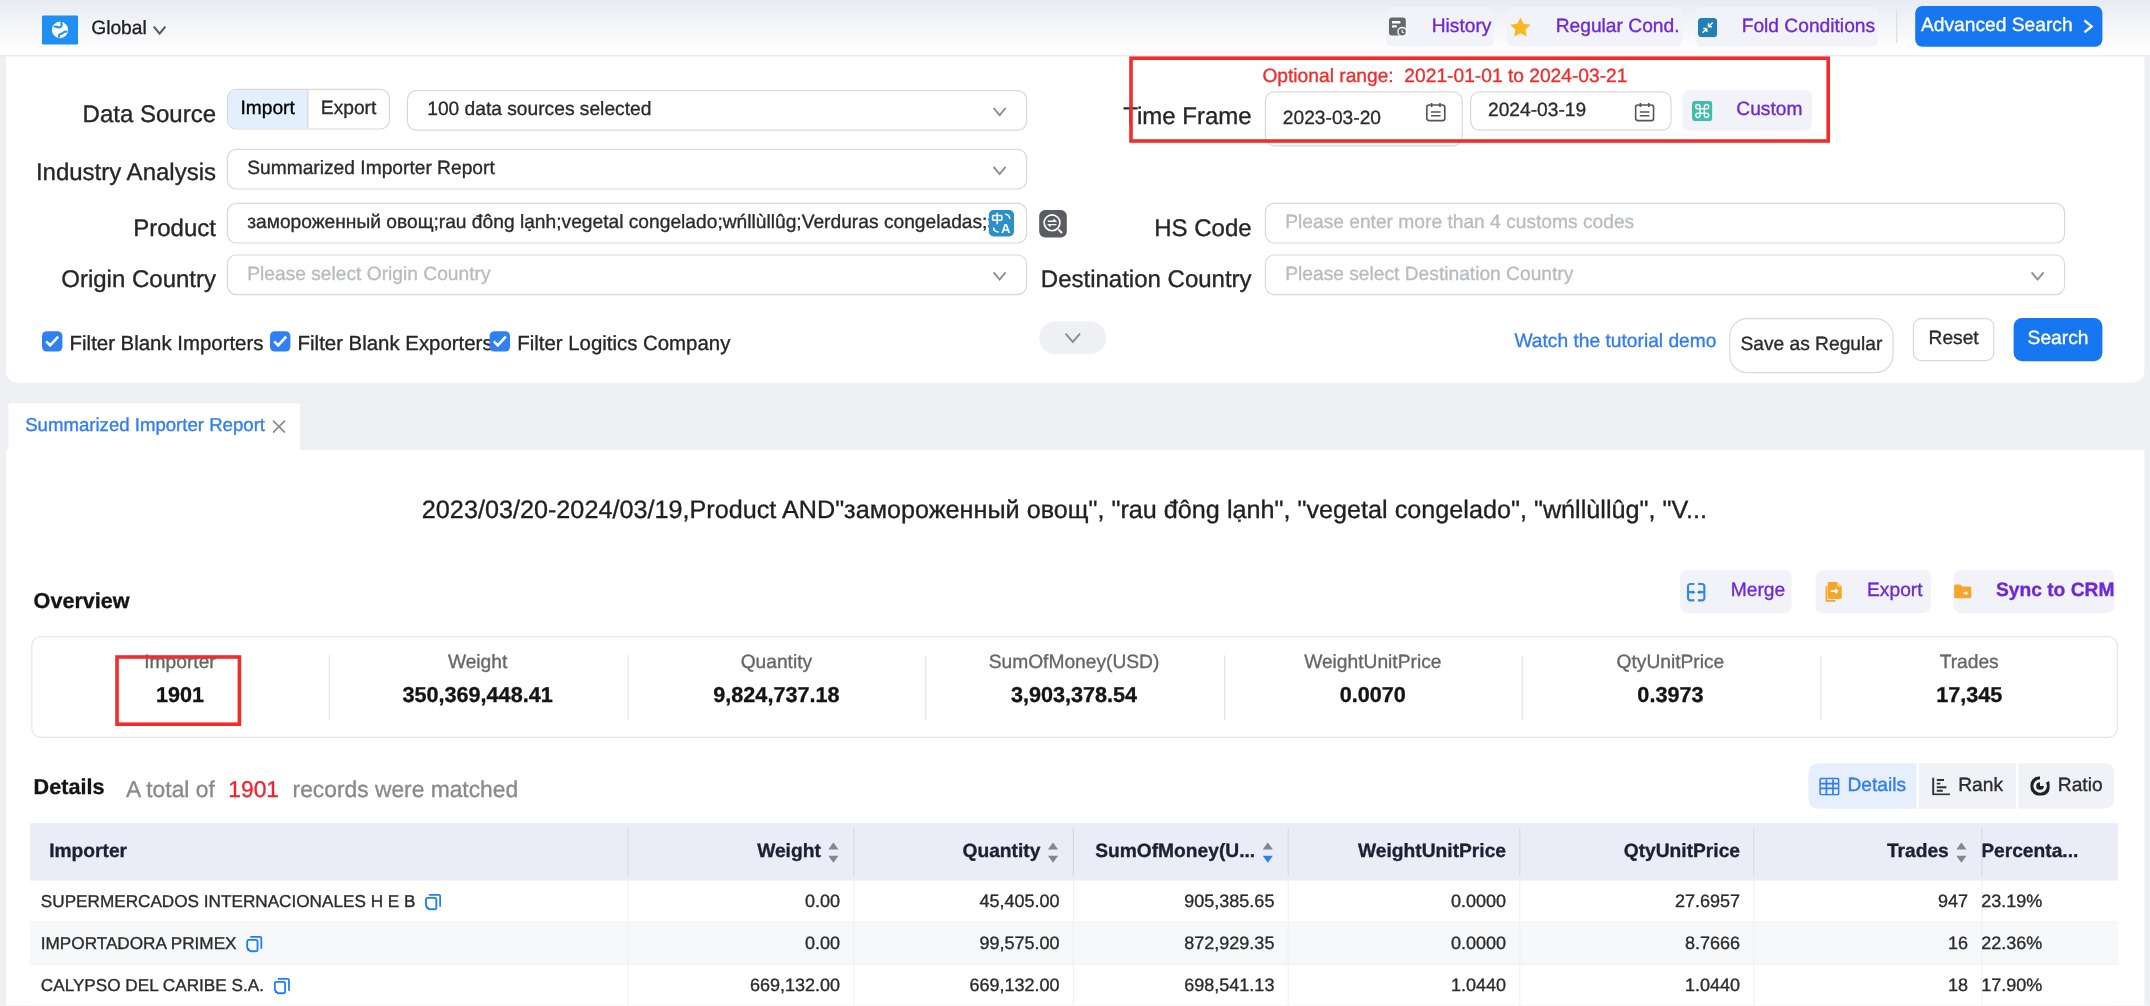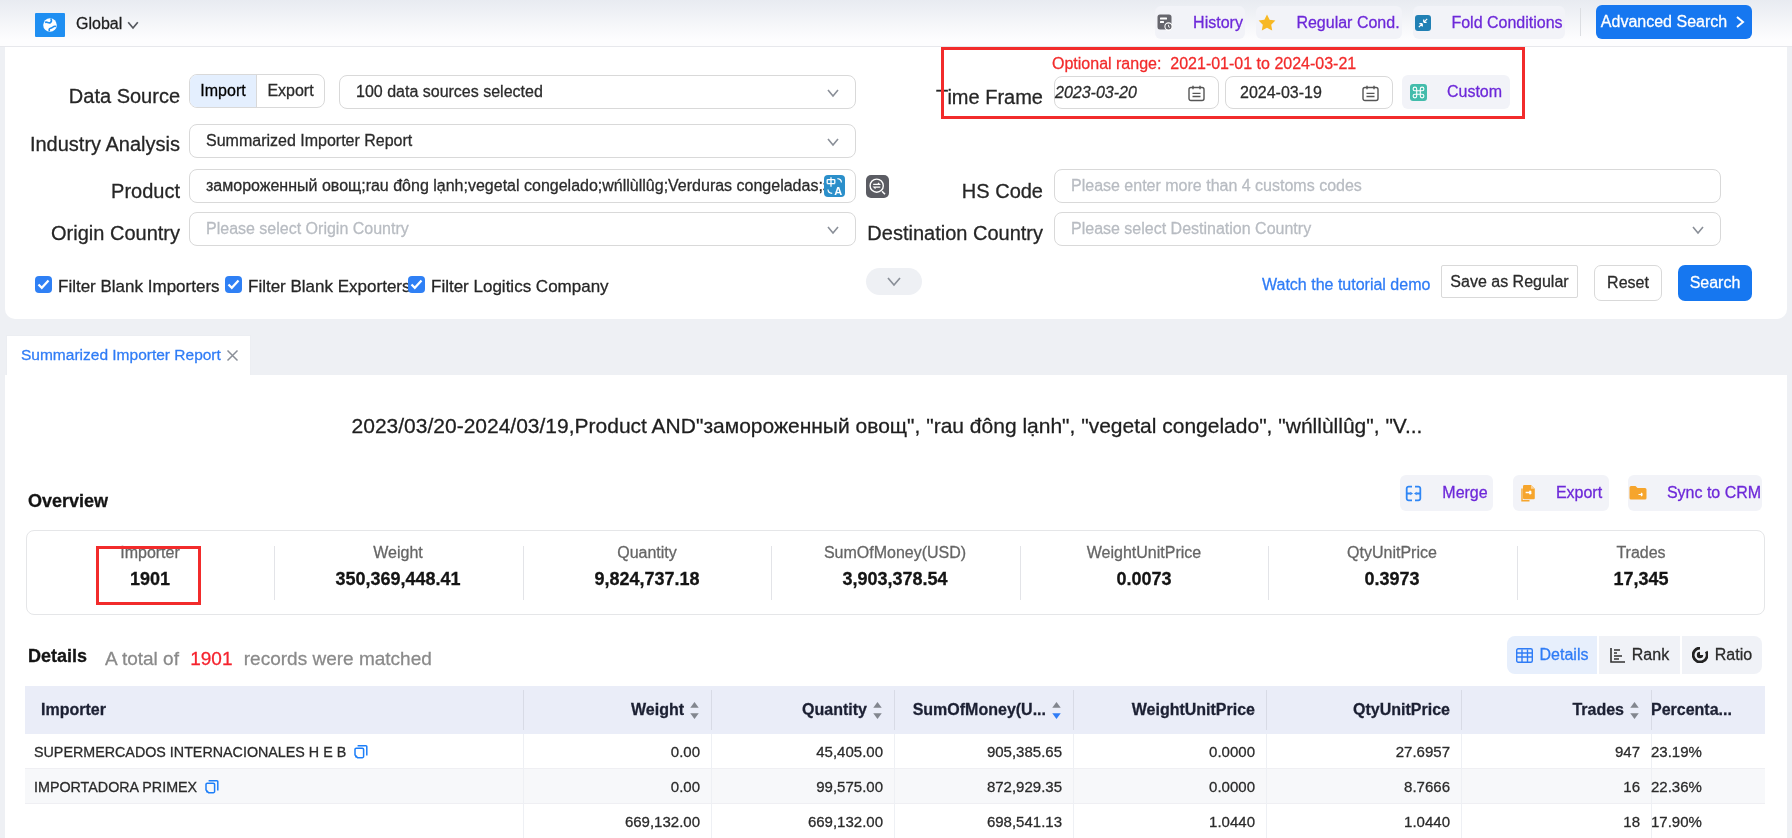--- a/index.html
+++ b/index.html
@@ -141,21 +141,21 @@
   <div class="lbl" style="right:1612px; top:222px;">Origin Country</div>
   <div class="inp" style="left:189px; top:212px; width:667px; height:34px; padding-left:16px;">
       <span class="ph">Please select Origin Country</span>
     <svg class="chev" style="right:16px; top:11px;" viewBox="0 0 12 12">
         <path d="M1 3 L6 9 L11 3" fill="none" stroke="#8a8f98" stroke-width="1.6"></path>
       </svg>
   </div>
 
   <div class="red abs" style="left:1052px; top:55px; font-size:16px;">Optional range:&nbsp; 2021-01-01 to 2024-03-21</div>
   <div class="lbl" style="right:749px; top:86px;">Time Frame</div>
-  <div class="inp" style="left:1054px; top:76px; width:165px; height:33px; font-style:italic;">2023-03-20
+  <div class="inp" style="left:1054px; top:76px; width:165px; height:46px; padding-left:14px;">2023-03-20
     <svg class="abs" style="right:13px; top:8px;" width="17" height="17" viewBox="0 0 17 17">
       <rect x="1" y="2.5" width="15" height="13" rx="2" fill="none" stroke="#555" stroke-width="1.4"></rect>
       <path d="M5 0.8 V4.2 M12 0.8 V4.2" stroke="#555" stroke-width="1.4"></path>
       <path d="M4.5 8.3 H12.5 M4.5 11.5 H12.5" stroke="#555" stroke-width="1.3"></path>
     </svg>
   </div>
   <div class="inp" style="left:1225px; top:76px; width:168px; height:33px; padding-left:14px;">2024-03-19
     <svg class="abs" style="right:13px; top:8px;" width="17" height="17" viewBox="0 0 17 17">
       <rect x="1" y="2.5" width="15" height="13" rx="2" fill="none" stroke="#555" stroke-width="1.4"></rect>
       <path d="M5 0.8 V4.2 M12 0.8 V4.2" stroke="#555" stroke-width="1.4"></path>
@@ -202,21 +202,21 @@
     </div>
   <div class="cblbl" style="left:431px; top:277px;">Filter Logitics Company</div>
 
   <div class="abs" style="left:866px; top:268px; width:56px; height:27px; background:#eef0f4; border-radius:14px;">
     <svg class="abs" style="left:21px; top:8px;" width="14" height="11" viewBox="0 0 14 11">
         <path d="M1 2 L7 9 L13 2" fill="none" stroke="#8a8f98" stroke-width="1.7"></path>
       </svg>
   </div>
 
   <div class="abs" style="left:1262px; top:276px; font-size:16px; color:#2f7cf6;">Watch the tutorial demo</div>
-  <div class="abs" style="left:1441px; top:265px; width:137px; height:33px; border:1px solid #d9d9d9; border-radius:2px; display:flex; align-items:center; justify-content:center; font-size:16px; color:#2b2b2b; background:#fff;">Save as Regular</div>
+  <div class="abs" style="left:1441px; top:265px; width:137px; height:46px; border:1px solid #d9d9d9; border-radius:15px; display:flex; align-items:center; justify-content:center; font-size:16px; color:#2b2b2b; background:#fff;">Save as Regular</div>
   <div class="abs" style="left:1594px; top:265px; width:68px; height:36px; border:1px solid #d9d9d9; border-radius:7px; display:flex; align-items:center; justify-content:center; font-size:16px; color:#2b2b2b; background:#fff;">Reset</div>
   <div class="abs" style="left:1678px; top:265px; width:74px; height:36px; background:#1677f0; border-radius:7px; display:flex; align-items:center; justify-content:center; font-size:16px; color:#fff;">Search</div>
 </div>
 <div id="content-items">
 
   <div class="abs" style="left:21px; top:346px; font-size:15.5px; color:#2f7cf6;">Summarized Importer Report</div>
   <svg class="abs" style="left:226px; top:349px;" width="13" height="13" viewBox="0 0 13 13">
       <path d="M1.5 1.5 L11.5 11.5 M11.5 1.5 L1.5 11.5" stroke="#8a8f98" stroke-width="1.5"></path>
     </svg>
 
@@ -235,21 +235,21 @@
   </div>
   <div class="btn-gray" style="left:1513px; top:475px; width:96px; height:36px; font-size:16px;">
     <svg width="16" height="18" viewBox="0 0 16 18">
       <path d="M2 4.5 V16.8 H9.5" fill="none" stroke="#f6a52d" stroke-width="1.4"></path>
       <path d="M4.2 1 H11 L14.8 4.8 V14 a1.2 1.2 0 0 1 -1.2 1.2 H4.2 A1.2 1.2 0 0 1 3 14 V2.2 A1.2 1.2 0 0 1 4.2 1 Z" fill="#f6a52d"></path>
       <path d="M11 1 V4.8 H14.8 Z" fill="#fbd296"></path>
       <path d="M5.6 8.6 H11.3 M11.3 8.6 L9.5 6.9 M11.3 8.6 L9.5 10.3" stroke="#fff" stroke-width="1.5" fill="none"></path>
     </svg>
     <span>Export</span>
   </div>
-  <div class="btn-gray" style="left:1628px; top:475px; width:134px; height:36px; font-size:16px;">
+  <div class="btn-gray" style="left:1628px; top:475px; width:134px; height:36px; font-size:16px;font-weight:bold;">
     <svg width="18" height="16" viewBox="0 0 18 16">
       <path d="M0.5 2.5 a1.5 1.5 0 0 1 1.5-1.5 H6.5 L8.5 3 H16 a1.5 1.5 0 0 1 1.5 1.5 V13 a1.5 1.5 0 0 1 -1.5 1.5 H2 a1.5 1.5 0 0 1 -1.5-1.5 Z" fill="#f6a52d"></path>
       <path d="M9.5 9.5 H13.5 M13.5 9.5 L12 8 M13.5 9.5 L12 11" stroke="#fff" stroke-width="1.2" fill="none"></path>
     </svg>
     <span>Sync to CRM</span>
   </div>
 
   <div class="abs" style="left:26px; top:530px; width:1739px; height:85px; background:#fff; border:1px solid #e5e6e8; border-radius:8px;"></div>
   <div id="ov-cols">
     <div class="ovc" style="left:26px;">
@@ -263,21 +263,21 @@
     <div class="ovc" style="left:523px;">
         <div class="ovl">Quantity</div>
         <div class="ovv">9,824,737.18</div>
       </div>
     <div class="ovc" style="left:771px;">
         <div class="ovl">SumOfMoney(USD)</div>
         <div class="ovv">3,903,378.54</div>
       </div>
     <div class="ovc" style="left:1020px;">
         <div class="ovl">WeightUnitPrice</div>
-        <div class="ovv">0.0073</div>
+        <div class="ovv">0.0070</div>
       </div>
     <div class="ovc" style="left:1268px;">
         <div class="ovl">QtyUnitPrice</div>
         <div class="ovv">0.3973</div>
       </div>
     <div class="ovc" style="left:1517px;">
         <div class="ovl">Trades</div>
         <div class="ovv">17,345</div>
       </div>
     <div class="ovd" style="left:274px;"></div>
@@ -386,20 +386,25 @@
         <div class="td c8">22.36%</div>
     </div>
     <div class="trow" style="top:804px;">
       <div class="vd" style="left:498px;"></div>
         <div class="vd" style="left:686px;"></div>
         <div class="vd" style="left:869px;"></div>
         <div class="vd" style="left:1048px;"></div>
         <div class="vd" style="left:1241px;"></div>
         <div class="vd" style="left:1436px;"></div>
         <div class="vd" style="left:1626px;"></div>
+    <div class="td c1">CALYPSO DEL CARIBE S.A. <svg class="cpy" viewBox="0 0 14 15">
+            <path d="M3.6 1.8 H11.9 a0.9 0.9 0 0 1 0.9 0.9 V11.6" fill="none" stroke="#1c7ef8" stroke-width="1.5"></path>
+            <path d="M2.3 4.2 H8.3 a1.3 1.3 0 0 1 1.3 1.3 V12.4 a1.3 1.3 0 0 1 -1.3 1.3 H3.6 L1 11 V5.5 a1.3 1.3 0 0 1 1.3-1.3 Z" fill="none" stroke="#1c7ef8" stroke-width="1.5"></path>
+            <path d="M1.2 10.6 L3.9 13.5 H1.2 Z" fill="#1c7ef8"></path>
+          </svg></div>
       <div class="td c2 r">669,132.00</div>
         <div class="td c3 r">669,132.00</div>
         <div class="td c4 r">698,541.13</div>
         <div class="td c5 r">1.0440</div>
         <div class="td c6 r">1.0440</div>
         <div class="td c7 r">18</div>
         <div class="td c8">17.90%</div>
     </div>
   </div>
 </div>

